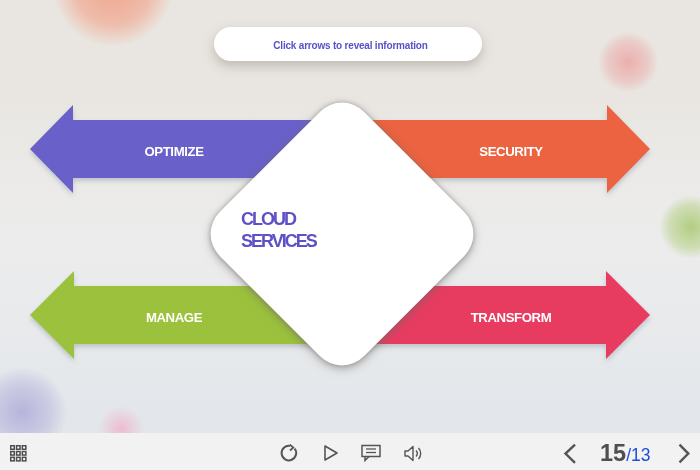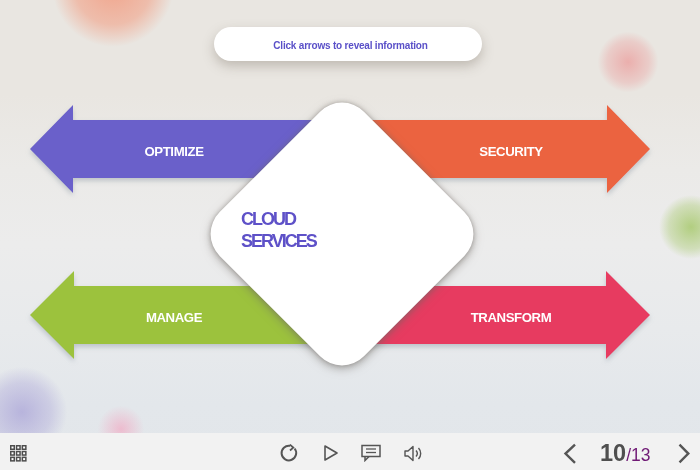--- a/index.html
+++ b/index.html
@@ -18,21 +18,21 @@
     display:flex;align-items:center;justify-content:center;padding-left:5px;padding-top:2px;box-sizing:border-box;
     color:#5a50c8;font-size:10px;font-weight:bold;letter-spacing:-0.2px;}
   .arrows{position:absolute;left:0;top:0;}
   .dwrap{position:absolute;left:0;top:0;width:700px;height:470px;filter:drop-shadow(0 0 2px rgba(110,105,100,0.45)) drop-shadow(0 3px 4px rgba(110,105,100,0.5));pointer-events:none;}
   .diamond{position:absolute;left:240px;top:131.5px;width:204px;height:204px;background:#fff;border-radius:31px;transform:rotate(45deg);}
   .dtext{position:absolute;left:239px;top:208px;width:200px;text-align:left;color:#5e51c8;font-size:18px;font-weight:bold;line-height:22px;letter-spacing:-2px;padding-left:2px;box-sizing:border-box;}
   .toolbar{position:absolute;left:0;top:433px;width:700px;height:37px;background:#f2f2f2;}
   .tb-ic{position:absolute;top:1.5px;height:37px;display:flex;align-items:center;justify-content:center;}
   .pagenum{position:absolute;left:600px;top:1.5px;height:37px;line-height:37px;color:#4f4f4f;font-size:23.5px;}
   .pagenum .big{font-size:23.5px;font-weight:bold;}
-  .pagenum .small{font-size:17.5px;font-weight:normal;color:#701a75;}
+  .pagenum .small{font-size:17.5px;font-weight:normal;color:#1d4ed8;}
 </style>
 </head>
 <body>
 <div class="stage">
 
   <svg class="arrows" width="700" height="470" viewBox="0 0 700 470">
     <g filter="url(#ashadow)">
       <polygon points="30,149 73,105 73,120 342,120 342,178 73,178 73,193" fill="#6a60ca"></polygon>
       <polygon points="650,149 607,105 607,120 342,120 342,178 607,178 607,193" fill="#eb6340"></polygon>
       <polygon points="30,315 74,271 74,286 342,286 342,344 74,344 74,359" fill="#9cc23e"></polygon>
@@ -105,21 +105,21 @@
         <path d="M 1 6 L 4 6 L 9 1.5 L 9 15.5 L 4 11 L 1 11 Z" fill="none" stroke="#555" stroke-width="1.4" stroke-linejoin="round"></path>
         <path d="M 12 5.5 A 4.5 4.5 0 0 1 12 11.5" fill="none" stroke="#555" stroke-width="1.4"></path>
         <path d="M 14.5 3 A 8 8 0 0 1 14.5 14" fill="none" stroke="#555" stroke-width="1.4"></path>
       </svg>
     </div>
     <div class="tb-ic" style="left:561px;width:16px;">
       <svg width="13" height="21" viewBox="0 0 13 21">
           <path d="M 12 1.7 L 2.5 10.6 L 12 19.8" fill="none" stroke="#555" stroke-width="2.4"></path>
         </svg>
     </div>
-    <div class="pagenum"><span class="big">10</span><span class="small">/13</span></div>
+    <div class="pagenum"><span class="big">15</span><span class="small">/13</span></div>
     <div class="tb-ic" style="left:675px;width:16px;">
       <svg width="13" height="21" viewBox="0 0 13 21">
           <path d="M 2.5 1.7 L 11.3 10.6 L 2.5 19.3" fill="none" stroke="#555" stroke-width="2.4"></path>
         </svg>
     </div>
   </div>
   <div class="pill">Click arrows to reveal information</div>
 </div>
 
 </body></html>

